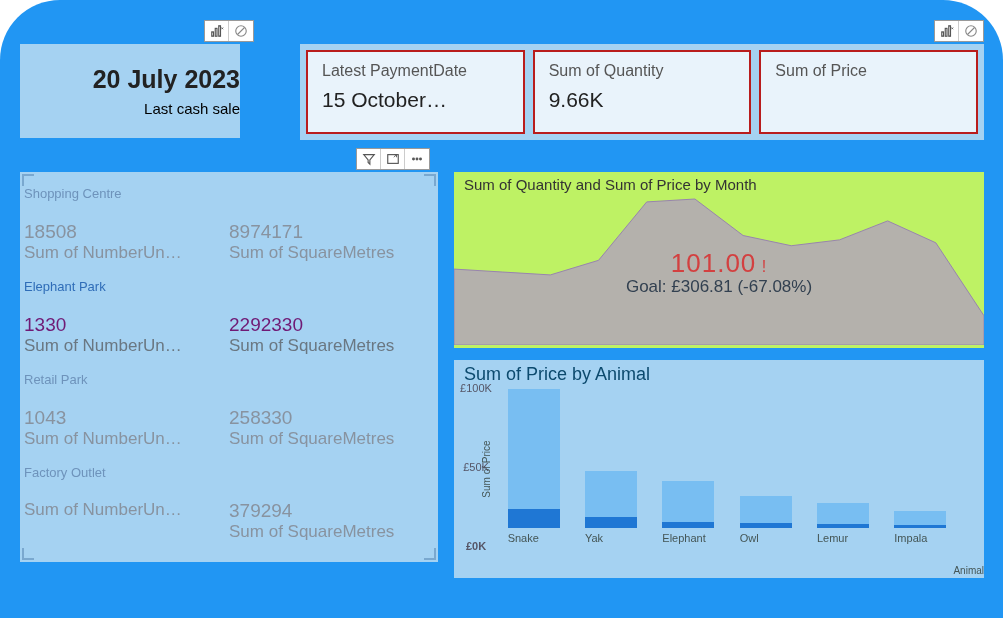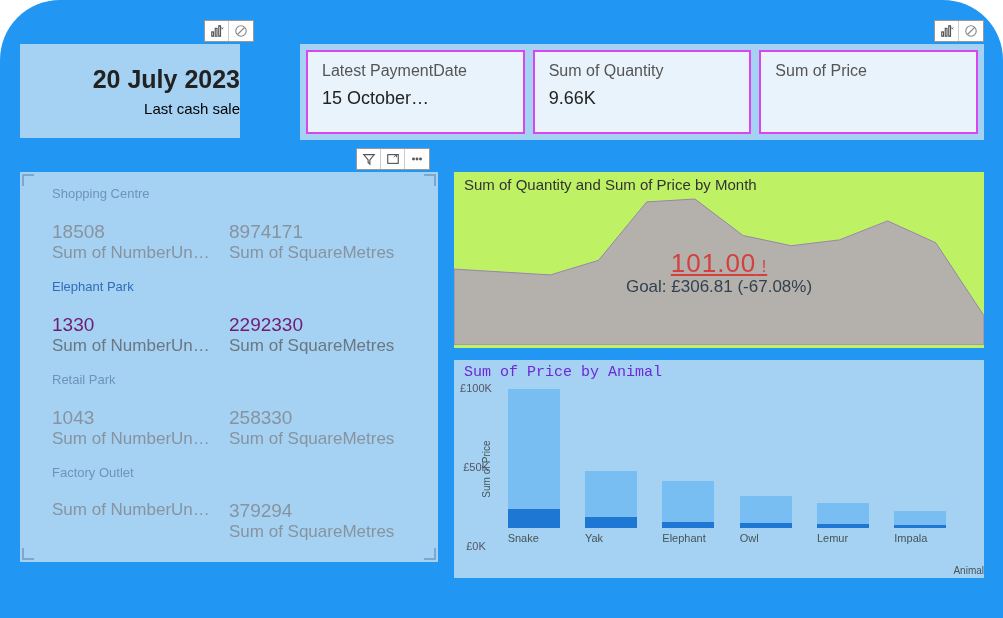--- a/index.html
+++ b/index.html
@@ -13,51 +13,51 @@
   .vizactions .forbid svg circle { stroke:#888; }
   .vizactions .forbid svg line { stroke:#888; }
 
   
   .title-card { position: absolute; left: 20px; top: 44px; width: 220px; height: 94px; background: #a5d2f2; display: flex; flex-direction: column; align-items: flex-end; justify-content: center; }
   .title-card .title { font-size: 25px; font-weight: 600; color: #222; }
   .title-card .sub { font-size: 15px; color: #000000; margin-top: 6px; }
 
   
   .kpi-row { position: absolute; left: 300px; top: 44px; width: 684px; height: 96px; background: #a5d2f2; padding: 6px; display: flex; gap: 8px; }
-  .kpi { flex: 1; border: 2px solid #d946ef; background: #e9f3fb; padding: 10px 14px 6px 14px; display:flex; flex-direction:column; }
+  .kpi { flex: 1; border: 2px solid #b91c1c; background: #e9f3fb; padding: 10px 14px 6px 14px; display:flex; flex-direction:column; }
   .kpi .label { font-size: 16px; color: #555; }
-  .kpi .value { font-size: 18px; color: #222; margin-top: 8px; white-space: nowrap; overflow: hidden; text-overflow: ellipsis; }
-
-  
-  .multirow { position: absolute; left: 20px; top: 172px; width: 418px; height: 390px; background: #a5d2f2; padding: 8px 32px; }
+  .kpi .value { font-size: 21px; color: #222; margin-top: 8px; white-space: nowrap; overflow: hidden; text-overflow: ellipsis; }
+
+  
+  .multirow { position: absolute; left: 20px; top: 172px; width: 418px; height: 390px; background: #a5d2f2; padding: 8px 4px; }
   .multirow .sec { padding: 6px 0 10px 0; }
   .multirow .sec .name { font-size: 13px; color: #2f6db8; margin-bottom: 6px; }
   .multirow .sec .cols { display: flex; margin-top: 20px; }
   .multirow .sec .col { width: 50%; }
   .multirow .sec .val { font-size: 19px; color: #701a75; }
   .multirow .sec .lab { font-size: 17px; color: #6a7782; white-space: nowrap; overflow: hidden; text-overflow: ellipsis; }
   .multirow .dim .name { color: #6e93bb; }
   .multirow .dim .val, .multirow .dim .lab { color: #8893a0; }
   .corner { position:absolute; width:12px; height:12px; border:2px solid #7aa8cf; }
   .corner.tl { top:2px; left:2px; border-right:none; border-bottom:none;}
   .corner.tr { top:2px; right:2px; border-left:none; border-bottom:none;}
   .corner.bl { bottom:2px; left:2px; border-right:none; border-top:none;}
   .corner.br { bottom:2px; right:2px; border-left:none; border-top:none;}
 
   
   .areachart { position: absolute; left: 454px; top: 172px; width: 530px; height: 176px; background: #bef264; }
   .areachart .ctitle { font-size: 15px; color: #333; padding: 4px 10px 2px 10px; }
   .areachart svg.plot { display:block; }
   .areachart .center-text { position: absolute; top: 76px; left: 0; right:0; text-align:center; }
-  .areachart .center-text .metric { color: #d34040; font-size: 26px; letter-spacing:1px;text-decoration:underline; }
+  .areachart .center-text .metric { color: #d34040; font-size: 26px; letter-spacing:1px; }
   .areachart .center-text .goal { color: #324050; font-size: 17px; margin-top:-2px;}
 
   
   .barchart { position: absolute; left: 454px; top: 360px; width: 530px; height: 218px; background: #a5d2f2; }
-  .barchart .ctitle { font-size: 15px; color: #6d28d9; padding: 4px 10px 2px 10px; font-family: Liberation Mono, monospace; }
+  .barchart .ctitle { font-size: 18px; color: #0c4a6e; padding: 4px 10px 2px 10px; }
   .barchart .plotarea { position:absolute; left:44px; top:28px; right:10px; bottom:32px; }
   .barchart .ylabel { position:absolute; left:4px; top:50%; transform: translateY(-50%) rotate(-90deg); font-size:10px; color:#455; transform-origin:center; }
   .barchart .xlabel { position:absolute; bottom:2px; left:0; right:0; text-align:right; font-size:10px; color:#455;}
   .barchart .ytick { position:absolute; left:-40px; width:36px; text-align:center; font-size:11px; color:#556; transform:translateY(-50%);}
   .barchart .bars { position:absolute; inset:0; display:flex; align-items:flex-end; justify-content:space-around; padding:0 6px;}
   .barchart .barwrap { display:flex; flex-direction:column; align-items:flex-start; width:70px;}
   .barchart .bar { width:52px; background:#78bef2; position:relative;}
   .barchart .bar .dark { position:absolute; bottom:0; left:0; right:0; background:#1f77d4;}
   .barchart .cat { font-size:11px; color:#455; margin-top:4px; height:14px;}
 
@@ -249,21 +249,21 @@
           <circle cx="8" cy="8" r="6"></circle>
           <line x1="4" y1="12" x2="12" y2="4"></line>
         </svg>
       </div>
   </div>
 
   <div class="barchart">
     <div class="ctitle">Sum of Price by Animal</div>
     <div class="ylabel">Sum of Price</div>
     <div class="plotarea" id="barplot">
-        <div class="ytick" style="top: 158px;">£0K</div>
+        <div class="ytick" style="top: 158px; font-weight: bold;">£0K</div>
         <div class="ytick" style="top: 79px;">£50K</div>
         <div class="ytick" style="top: 0px;">£100K</div>
         <div class="bars">
           <div class="barwrap">
             <div class="bar" style="height:139.04px">
               <div class="dark" style="height:18.96px"></div>
             </div>
             <div class="cat">Snake</div>
           </div>
           <div class="barwrap">

